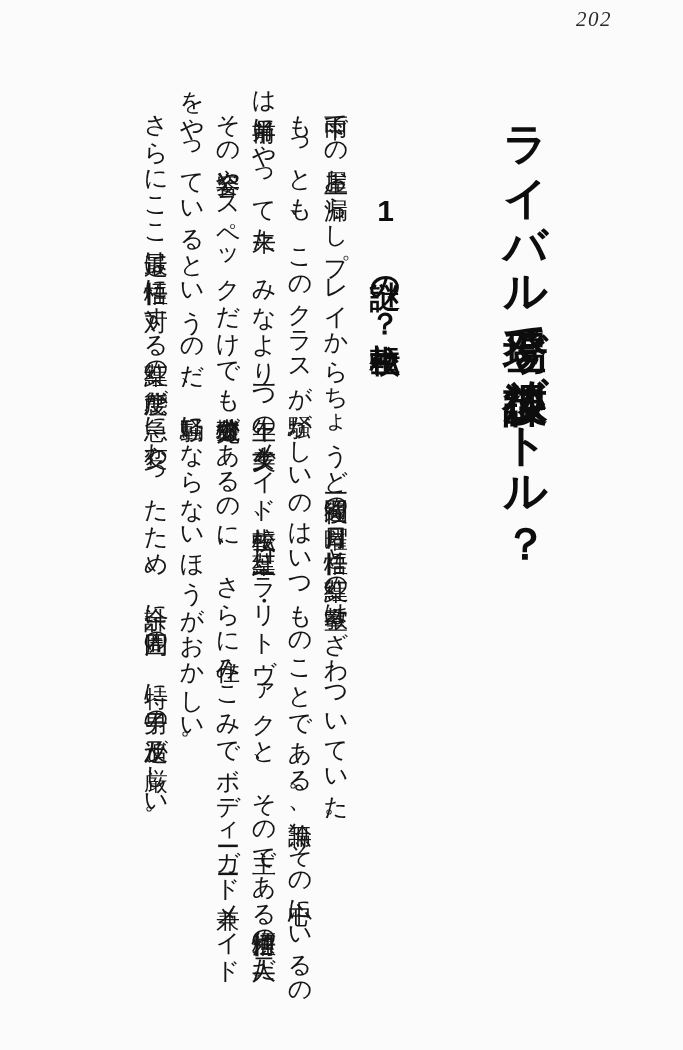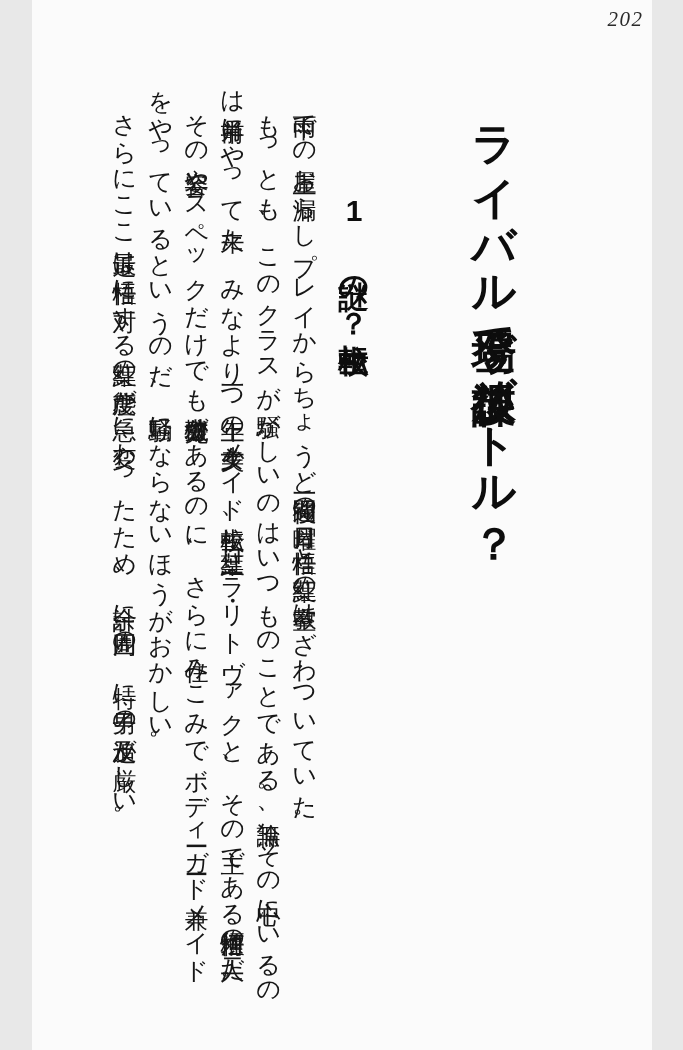--- a/index.html
+++ b/index.html
@@ -2,21 +2,21 @@
 <html lang="ja" style="--paper: #fbfbfb; --ink: #1a1a1a;"><head>
 <meta charset="utf-8">
 <style>
   html, body {
     margin: 0;
     padding: 0;
     background: #e8e8e8;
   }
   .page {
     position: relative;
-    width: 620px;
+    width: 683px;
     height: 1050px;
     margin: 0 auto;
     background: var(--paper, #fbfbfb);
     color: var(--ink, #1a1a1a);
     overflow: hidden;
     font-family: "Liberation Serif", serif;
   }
   .page-number {
     position: absolute;
     top: 7px;

